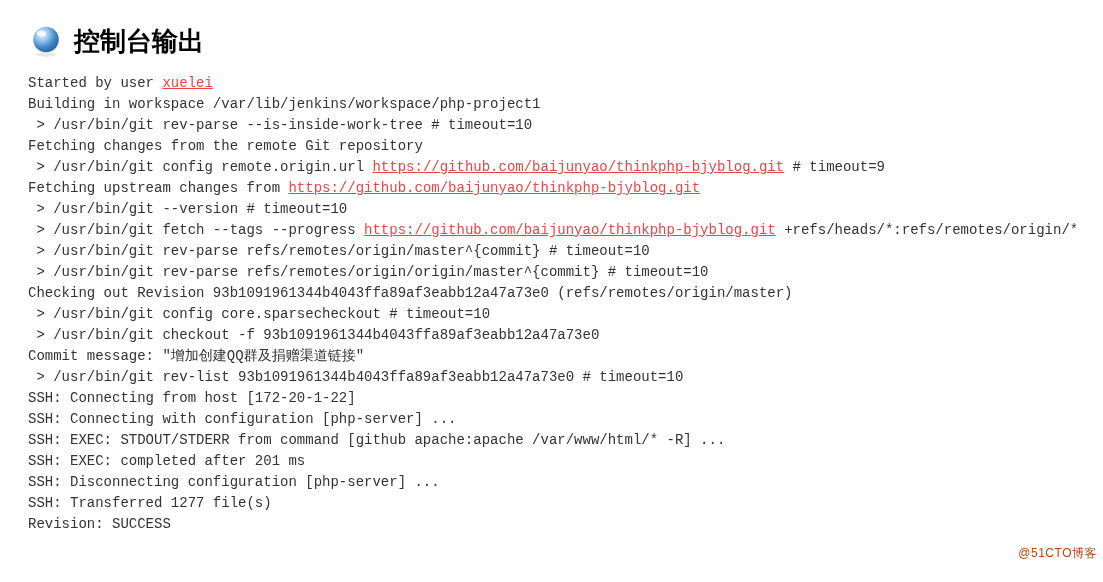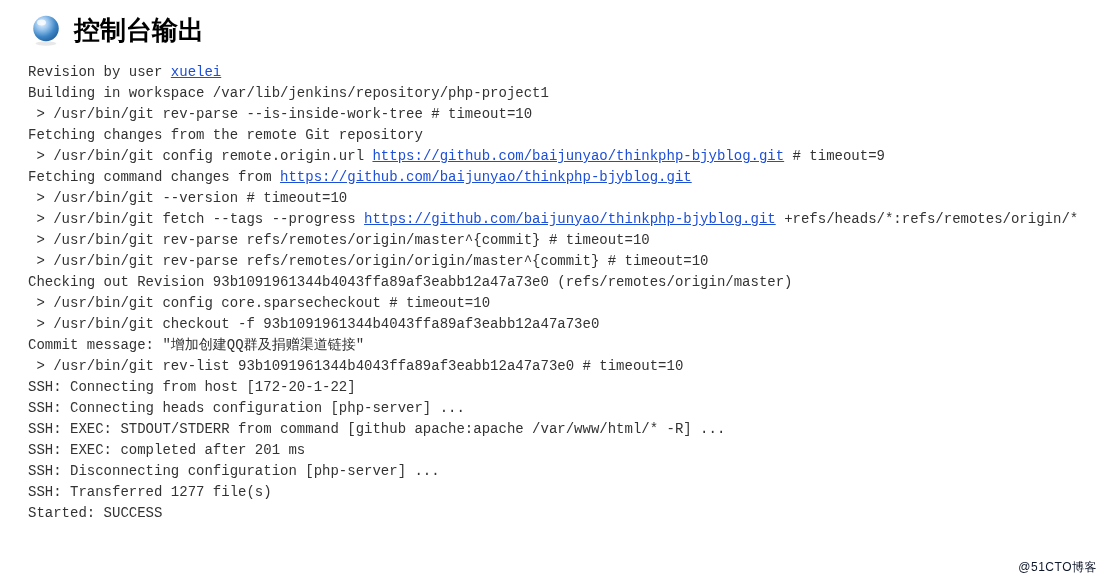--- a/index.html
+++ b/index.html
@@ -11,21 +11,21 @@
     overflow: hidden;
     font-family: "SimSun", "Songti SC", serif;
   }
   .page {
     padding: 8px 28px 0 28px;
     box-sizing: border-box;
   }
   .heading {
     display: flex;
     align-items: center;
-    margin: 4px 0 14px 0;
+    margin: 15px 0 14px 0;
   }
   .heading h1 {
     font-size: 26px;
     font-weight: 700;
     margin: 0 0 0 10px;
     font-family: "Microsoft YaHei", "SimHei", sans-serif;
   }
   .ball {
     width: 36px;
     height: 36px;
@@ -36,29 +36,29 @@
   }
   .ball svg { width: 36px; height: 36px; }
   .console {
     font-family: "NSimSun", "SimSun", "Courier New", monospace;
     font-size: 14px;
     line-height: 21px;
     color: #333;
     white-space: pre;
   }
   .console a {
-    color: #1d4ed8;
+    color: #ef4444;
     text-decoration: underline;
   }
   .watermark {
     position: fixed;
     right: 6px;
-    bottom: 6px;
+    bottom: 20px;
     font-size: 12px;
-    color: #0f172a;
+    color: #c2410c;
     font-family: "Microsoft YaHei", sans-serif;
     letter-spacing: 0.5px;
   }
 </style>
 </head>
 <body>
 
 <div class="page">
   <div class="heading">
     <span class="ball">
@@ -72,38 +72,38 @@
           </radialGradient>
         </defs>
         <ellipse cx="24" cy="42" rx="14" ry="3" fill="#d9d9d9" opacity="0.6"></ellipse>
         <circle cx="24" cy="22" r="17" fill="url(#g)"></circle>
         <ellipse cx="18" cy="14" rx="6" ry="4" fill="#ffffff" opacity="0.75"></ellipse>
       </svg>
     </span>
     <h1>控制台输出</h1>
   </div>
 
-  <pre class="console" id="console"><span>Revision by user </span><a href="#">xuelei</a>
-<span>Building in workspace /var/lib/jenkins/repository/php-project1</span>
+  <pre class="console" id="console"><span>Started by user </span><a href="#">xuelei</a>
+<span>Building in workspace /var/lib/jenkins/workspace/php-project1</span>
 <span> &gt; /usr/bin/git rev-parse --is-inside-work-tree # timeout=10</span>
 <span>Fetching changes from the remote Git repository</span>
 <span> &gt; /usr/bin/git config remote.origin.url </span><a href="#">https://github.com/baijunyao/thinkphp-bjyblog.git</a><span> # timeout=9</span>
-<span>Fetching command changes from </span><a href="#">https://github.com/baijunyao/thinkphp-bjyblog.git</a>
+<span>Fetching upstream changes from </span><a href="#">https://github.com/baijunyao/thinkphp-bjyblog.git</a>
 <span> &gt; /usr/bin/git --version # timeout=10</span>
 <span> &gt; /usr/bin/git fetch --tags --progress </span><a href="#">https://github.com/baijunyao/thinkphp-bjyblog.git</a><span> +refs/heads/*:refs/remotes/origin/*</span>
 <span> &gt; /usr/bin/git rev-parse refs/remotes/origin/master^{commit} # timeout=10</span>
 <span> &gt; /usr/bin/git rev-parse refs/remotes/origin/origin/master^{commit} # timeout=10</span>
 <span>Checking out Revision 93b1091961344b4043ffa89af3eabb12a47a73e0 (refs/remotes/origin/master)</span>
 <span> &gt; /usr/bin/git config core.sparsecheckout # timeout=10</span>
 <span> &gt; /usr/bin/git checkout -f 93b1091961344b4043ffa89af3eabb12a47a73e0</span>
 <span>Commit message: "增加创建QQ群及捐赠渠道链接"</span>
 <span> &gt; /usr/bin/git rev-list 93b1091961344b4043ffa89af3eabb12a47a73e0 # timeout=10</span>
 <span>SSH: Connecting from host [172-20-1-22]</span>
-<span>SSH: Connecting heads configuration [php-server] ...</span>
+<span>SSH: Connecting with configuration [php-server] ...</span>
 <span>SSH: EXEC: STDOUT/STDERR from command [github apache:apache /var/www/html/* -R] ...</span>
 <span>SSH: EXEC: completed after 201 ms</span>
 <span>SSH: Disconnecting configuration [php-server] ...</span>
 <span>SSH: Transferred 1277 file(s)</span>
-<span>Started: SUCCESS</span>
+<span>Revision: SUCCESS</span>
 </pre>
 </div>
 
 <div class="watermark">@51CTO博客</div>
 
 </body></html>

